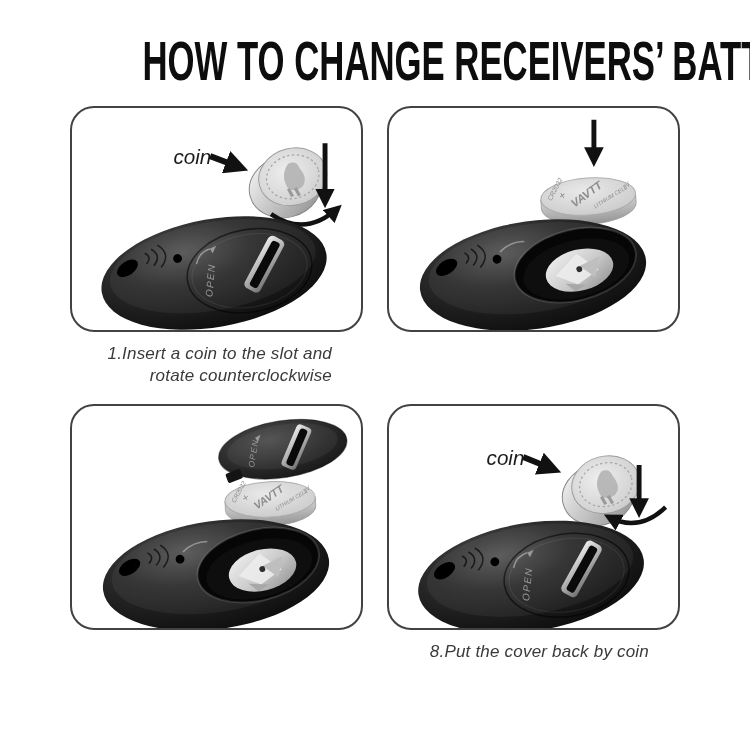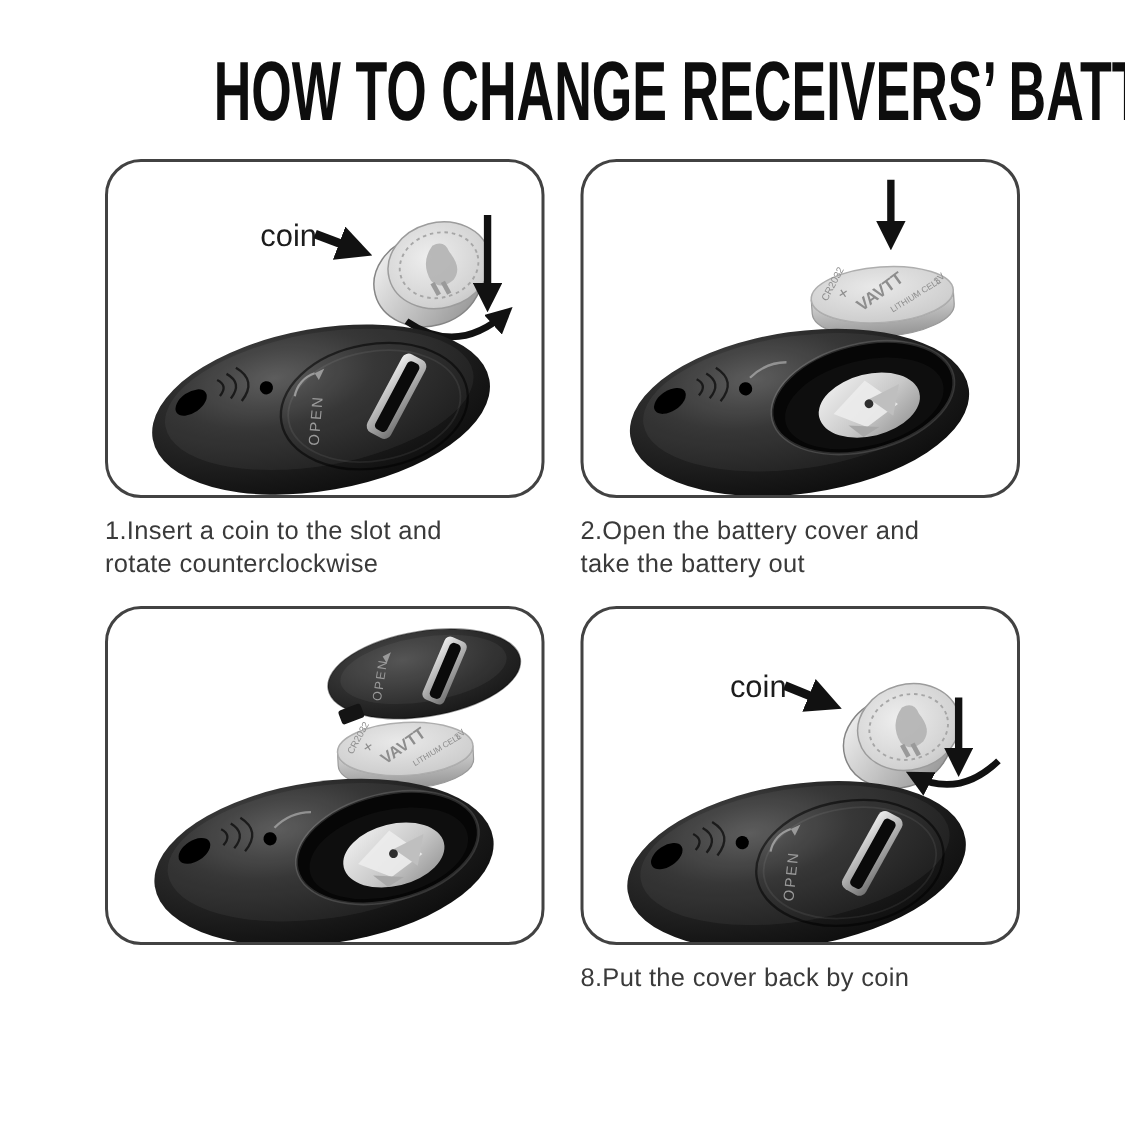--- a/index.html
+++ b/index.html
@@ -23,35 +23,35 @@
     transform:scaleX(0.62);
     white-space:nowrap;
   }
   .grid{
     display:grid;
     grid-template-columns:293px 293px;
     column-gap:24px;
     justify-content:center;
     margin-top:14px;
   }
-  .step{width:262px;}
+  .step{width:262px;font-style:italic;}
   .panel{
     box-sizing:border-box;
     width:293px;height:226px;
     border:2px solid #424242;
     border-radius:24px;
     background:#ffffff;
     overflow:hidden;
   }
   .panel svg{display:block;}
   .caption{
     box-sizing:border-box;
     height:72px;
     padding-top:11px;
-    text-align:left;
+    text-align:right;
     font-size:17px;
     line-height:1.3;
     color:#3a3a3a;
     letter-spacing:0.2px;
   }
   .svg-defs{position:absolute;width:0;height:0;overflow:hidden;}
 </style>
 </head>
 <body>
 
@@ -209,24 +209,20 @@
     </div>
 
     <div class="step">
       <div class="panel">
         <svg width="289" height="222" viewBox="0 0 293 226">
           <path d="M 208 12 L 208 54" stroke="#111111" stroke-width="5" marker-end="url(#ah)"></path>
           <use href="#g-battery" transform="translate(202 88) rotate(-4) scale(1.05)"></use>
           <use href="#g-receiver-open" transform="translate(146 170) rotate(-8)"></use>
         </svg>
       </div>
-      <div class="caption">
-        <div>2.Open the battery cover and</div>
-        <div>take the battery out</div>
-      </div>
     </div>
 
     <div class="step">
       <div class="panel">
         <svg width="289" height="222" viewBox="0 0 293 226">
           <use href="#g-battery" transform="translate(201 93) rotate(-3)"></use>
           <use href="#g-cover" transform="translate(214 44) rotate(-9)"></use>
           <use href="#g-receiver-open" transform="translate(146 172) rotate(-8)"></use>
         </svg>
       </div>

